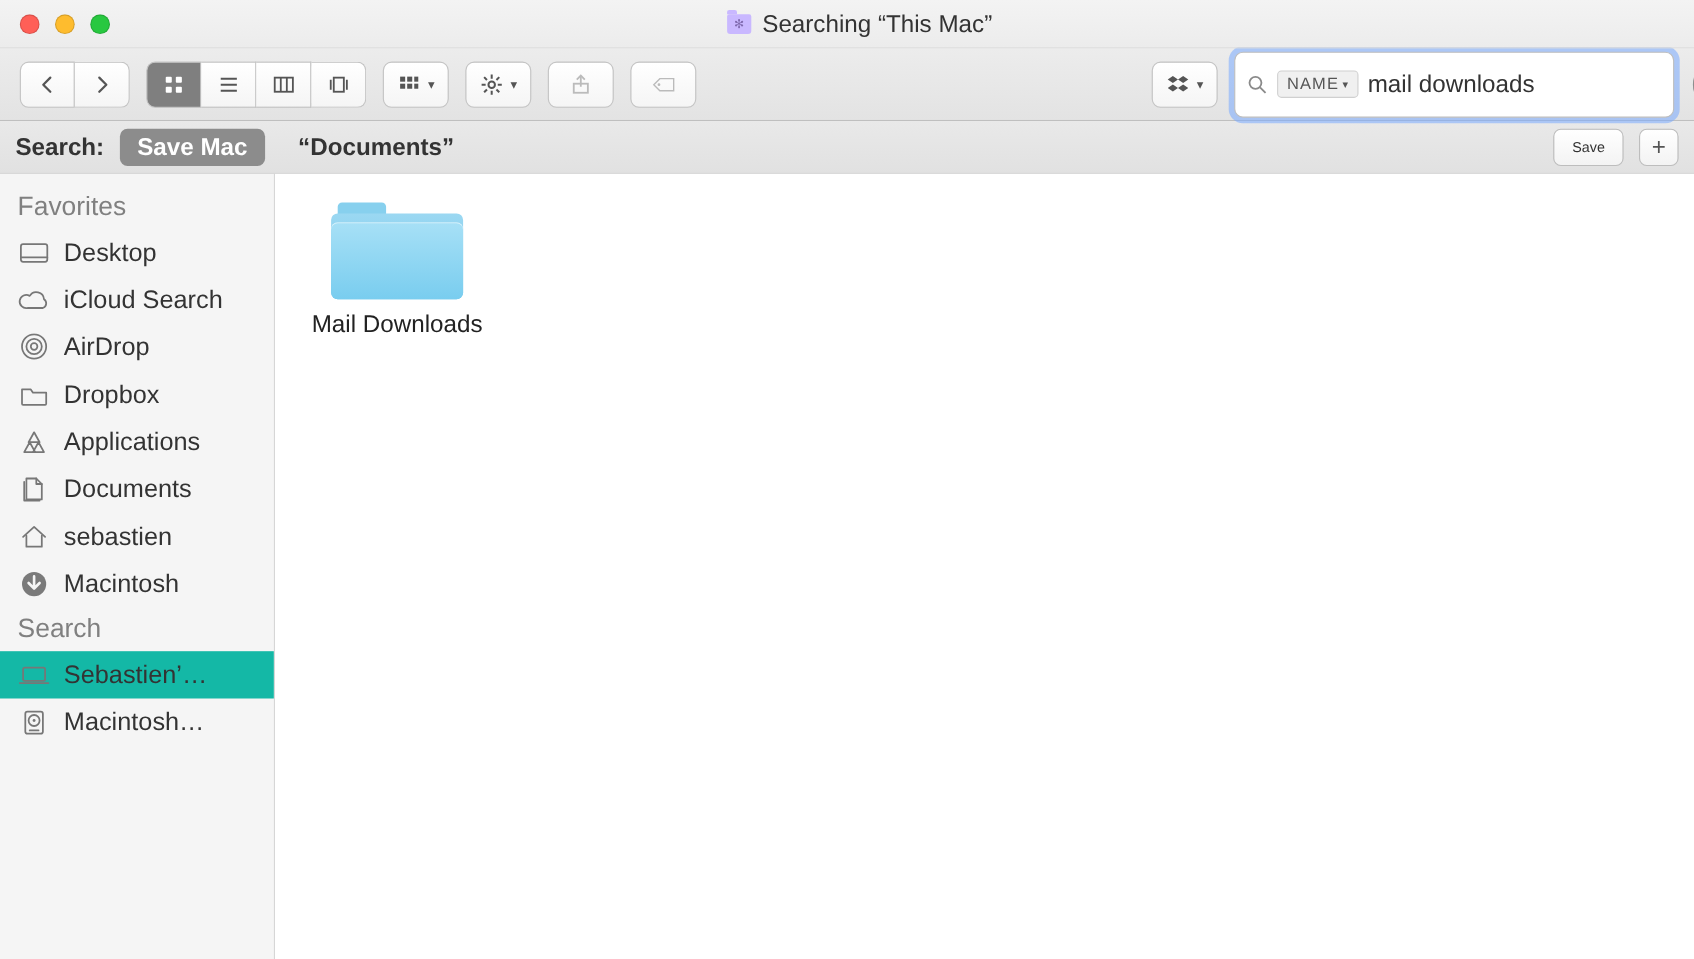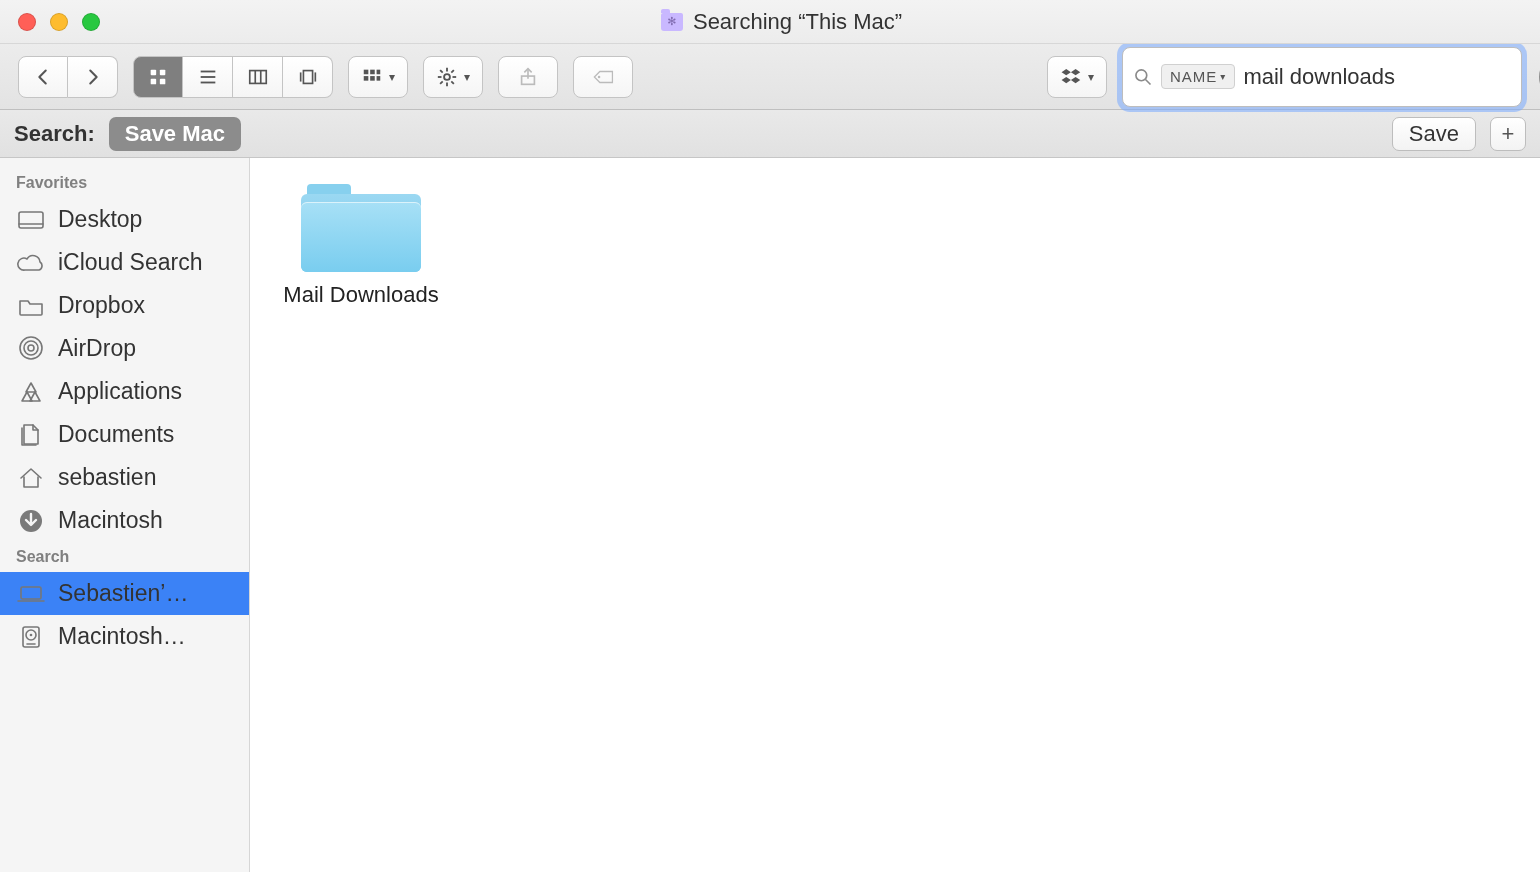--- a/index.html
+++ b/index.html
@@ -93,39 +93,39 @@
   .scope-pill {
     padding: 4px 16px; border-radius: 7px; font-weight: 600;
   }
   .scope-pill.active { background: #8c8c8c; color:#fff; }
   .scope-pill.quoted { font-weight:700; }
   .scopebar .flex-spacer { flex:1; }
   .scope-btn {
     height: 34px; padding: 0 16px;
     background: linear-gradient(#ffffff,#f3f3f3);
     border: 1px solid #bdbdbd; border-radius: 7px;
-    font-size: 22px; color:#333; display:flex; align-items:center;
+    font-size: 13px; color:#333; display:flex; align-items:center;
   }
   .scope-plus { width: 36px; justify-content:center; font-size: 22px; font-weight:400; color:#555; }
 
   
   .main { display: flex; height: calc(872px - 44px - 66px - 48px); }
   .sidebar {
     width: 250px; background: #f5f5f5;
     border-right: 1px solid #d6d6d6;
     padding-top: 10px;
     overflow-y: auto;
   }
-  .sb-header { font-size: 16px; color: #808080; font-weight: 700; padding: 6px 16px 6px; }
+  .sb-header { font-size: 24px; color: #808080; font-weight: 400; padding: 6px 16px 6px; }
   .sb-item {
     display:flex; align-items:center; gap: 12px;
     padding: 8px 16px; font-size: 23px; color:#333;
     cursor: default;
   }
-  .sb-item.selected { background: #3b82f6; }
+  .sb-item.selected { background: #14b8a6; }
   .sb-icon { width: 30px; height: 26px; color:#777; display:flex; align-items:center; justify-content:center; flex-shrink:0; }
   .sb-label { white-space: nowrap; overflow: hidden; text-overflow: ellipsis; }
 
   .content { flex:1; background:#fff; padding: 26px; display:flex; align-content:flex-start; flex-wrap:wrap; gap: 30px; }
   .file-item { width: 170px; display:flex; flex-direction:column; align-items:center; gap:10px; }
   .folder-icon {
     width: 120px; height: 88px; position: relative;
   }
   .folder-back {
     position:absolute; bottom:0; left:0; right:0; height: 78px;
@@ -278,20 +278,21 @@
           <line x1="2" y1="2" x2="10" y2="10" stroke="#fff" stroke-width="2"></line>
           <line x1="10" y1="2" x2="2" y2="10" stroke="#fff" stroke-width="2"></line>
         </svg>
     </span>
   </div>
 </div>
 
 <div class="scopebar">
   <span class="scope-label">Search:</span>
   <span class="scope-pill active">Save Mac</span>
+  <span class="scope-pill quoted">“Documents”</span>
   <div class="flex-spacer"></div>
   <button class="scope-btn">Save</button>
   <button class="scope-btn scope-plus">+</button>
 </div>
 
 <div class="main">
   <div class="sidebar" id="sidebar">
       <div class="sb-header">Favorites</div>
       <div class="sb-item">
         <span class="sb-icon">
@@ -305,35 +306,35 @@
       <div class="sb-item">
         <span class="sb-icon">
           <svg width="30" height="22" viewBox="0 0 30 22">
             <path d="M9 18a6 6 0 1 1 2-11 7 7 0 0 1 13 3 4.5 4.5 0 0 1-1 8H9z" stroke="currentColor" stroke-width="1.6" fill="none" stroke-linejoin="round" stroke-linecap="round"></path>
           </svg>
         </span>
         <span class="sb-label">iCloud Search</span>
       </div>
       <div class="sb-item">
         <span class="sb-icon">
-          <svg width="28" height="22" viewBox="0 0 28 22">
-            <path d="M3 6h8l2 3h12v10a1 1 0 0 1-1 1H4a1 1 0 0 1-1-1V6z" stroke="currentColor" stroke-width="1.6" fill="none" stroke-linejoin="round" stroke-linecap="round"></path>
-          </svg>
-        </span>
-        <span class="sb-label">Dropbox</span>
-      </div>
-      <div class="sb-item">
-        <span class="sb-icon">
           <svg width="28" height="26" viewBox="0 0 28 26">
             <circle cx="14" cy="12" r="3" stroke="currentColor" stroke-width="1.6" fill="none" stroke-linejoin="round" stroke-linecap="round"></circle>
             <circle cx="14" cy="12" r="7" stroke="currentColor" stroke-width="1.6" fill="none" stroke-linejoin="round" stroke-linecap="round"></circle>
             <circle cx="14" cy="12" r="11" stroke="currentColor" stroke-width="1.6" fill="none" stroke-linejoin="round" stroke-linecap="round"></circle>
           </svg>
         </span>
         <span class="sb-label">AirDrop</span>
+      </div>
+      <div class="sb-item">
+        <span class="sb-icon">
+          <svg width="28" height="22" viewBox="0 0 28 22">
+            <path d="M3 6h8l2 3h12v10a1 1 0 0 1-1 1H4a1 1 0 0 1-1-1V6z" stroke="currentColor" stroke-width="1.6" fill="none" stroke-linejoin="round" stroke-linecap="round"></path>
+          </svg>
+        </span>
+        <span class="sb-label">Dropbox</span>
       </div>
       <div class="sb-item">
         <span class="sb-icon">
           <svg width="28" height="24" viewBox="0 0 28 24">
             <path d="M14 3l5 9H9l5-9z" stroke="currentColor" stroke-width="1.6" fill="none" stroke-linejoin="round" stroke-linecap="round"></path>
             <path d="M5 21l5-9 5 9H5z" stroke="currentColor" stroke-width="1.6" fill="none" stroke-linejoin="round" stroke-linecap="round"></path>
             <path d="M13 21l5-9 5 9h-10z" stroke="currentColor" stroke-width="1.6" fill="none" stroke-linejoin="round" stroke-linecap="round"></path>
           </svg>
         </span>
         <span class="sb-label">Applications</span>

